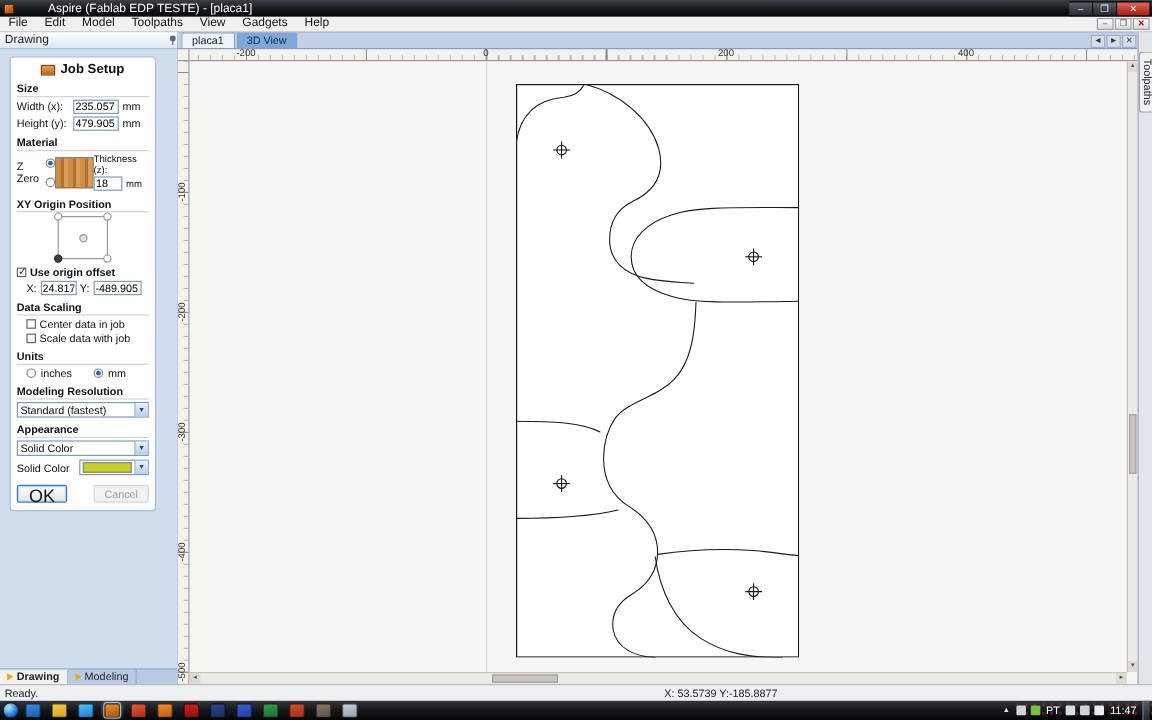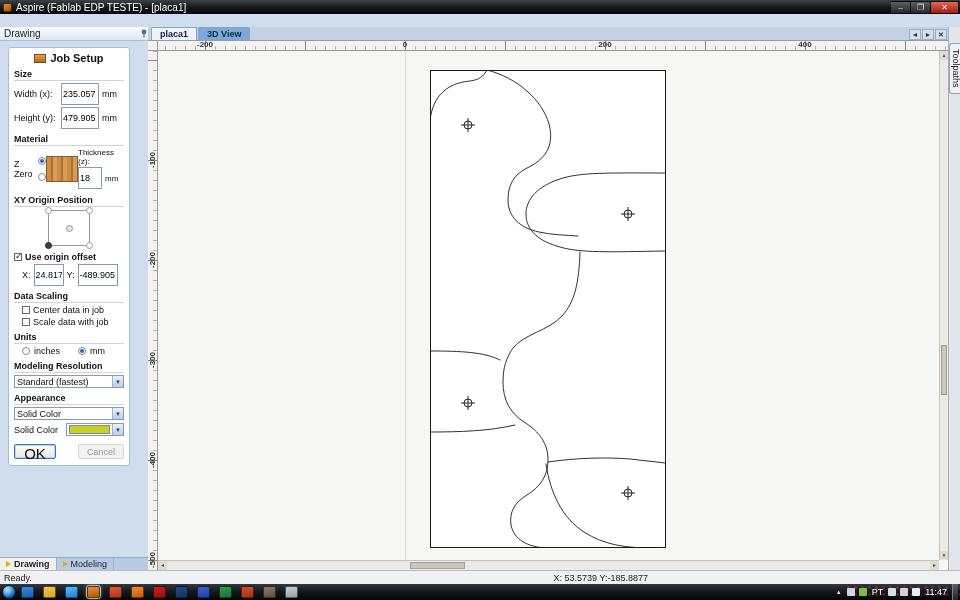--- a/index.html
+++ b/index.html
@@ -3,21 +3,21 @@
 <meta charset="utf-8">
 <style>
   * { margin:0; padding:0; box-sizing:border-box; }
   html,body { width:960px; height:600px; overflow:hidden; }
   body { font-family:"Liberation Sans", sans-serif; }
   .screen { position:relative; width:960px; height:600px; background:#cfdded; overflow:hidden; }
 
   
   .titlebar { position:absolute; top:0; left:0; right:0; height:14px;
     background:linear-gradient(#3d4248,#15171a 55%,#060708); color:#fff;
-    display:flex; align-items:center; font-size:10px; }
+    display:flex; align-items:center; font-size:10px;gap:24px; }
   .app-icon { width:9px; height:9px; margin:0 4px 0 3px; border-radius:2px;
     background:linear-gradient(145deg,#f09030,#a04a10); border:1px solid #502808; }
   .title-text { flex:1; white-space:nowrap; }
   .win-btns { display:flex; height:13px; margin-right:1px; }
   .win-btn { width:20px; text-align:center; font-size:8px; line-height:12px; color:#eee;
     background:linear-gradient(#5a5f66,#24272b); border:1px solid #0a0b0c; border-left:none; }
   .win-btn.close { width:28px; background:linear-gradient(#e2685a,#a01d12); }
 
   
   .menubar { position:absolute; top:14px; left:0; right:0; height:13px; background:#f0f0f0;
@@ -38,21 +38,21 @@
   .panel-header .spacer { flex:1; }
 
   .jobsetup { position:absolute; left:8px; top:20px; width:122px; background:#fff;
     border:1px solid #a8bdd4; border-radius:3px; padding:3px 5px 6px; font-size:9px; color:#111; }
   .js-title { display:flex; align-items:center; justify-content:center; gap:4px;
     font-size:11px; font-weight:bold; margin:1px 0 3px; }
   .js-icon { width:12px; height:9px; background:linear-gradient(#e8a050,#b06a20); border:1px solid #7a4a14; }
   .sec-label { font-weight:bold; font-size:9px; border-bottom:1px solid #cdd5df; margin:5px 0 2px; padding-bottom:1px; }
   .row { display:flex; align-items:center; gap:3px; margin:2px 0; }
   .lbl { width:44px; }
-  input.txt { height:12px; border:1px solid #7f9db9; font-size:9px; padding:10px 1px;
+  input.txt { height:12px; border:1px solid #7f9db9; font-size:9px; padding:0 1px;
     font-family:"Liberation Sans", sans-serif; }
   .w38 { width:38px; } .w30 { width:30px; } .w40 { width:40px; } .w24 { width:24px; }
 
   .mat-row { display:flex; align-items:center; gap:0; margin:2px 0; }
   .zz-lbl { width:24px; }
   .radio-col { display:flex; flex-direction:column; gap:8px; }
   .radio { width:8px; height:8px; border:1px solid #888; border-radius:50%; background:#fff; display:inline-block; }
   .radio.sel::after { content:''; display:block; width:4px; height:4px; border-radius:50%; background:#2a64c0; margin:1px; }
   .wood { width:32px; height:26px; border:1px solid #8a5a28;
     background:repeating-linear-gradient(90deg,#cd8d46 0 4px,#b0702f 4px 6px,#d89e58 6px 10px); }
@@ -90,21 +90,21 @@
 
   .panel-tabs { position:absolute; bottom:0; left:0; right:0; height:13px; display:flex;
     background:#b9cbe2; border-top:1px solid #98aac2; }
   .ptab { display:flex; align-items:center; gap:3px; padding:0 6px; font-size:9px;
     border-right:1px solid #9ab0c8; color:#223; }
   .ptab.active { background:#f2f1ec; font-weight:bold; }
   .tri { width:0; height:0; border-left:5px solid #e8a818; border-top:3px solid transparent;
     border-bottom:3px solid transparent; flex:none; }
 
   
-  .main { position:absolute; left:148px; top:0; right:12px; height:543px; background:#8b5cf6;font-weight:bold; }
+  .main { position:absolute; left:148px; top:0; right:12px; height:543px; background:#8b5cf6; }
   .doc-tabs { height:14px; display:flex; align-items:flex-end; padding-left:3px;
     background:#c2d2e4; border-bottom:1px solid #8aa0ba; }
   .dtab { height:13px; line-height:12px; padding:0 8px; font-size:9px; margin-right:1px;
     border:1px solid #88a4c4; border-bottom:none; border-radius:2px 2px 0 0; }
   .dtab.active { background:#eef3fa; color:#102040; }
   .dtab.inactive { background:#7fa8d8; color:#0d2a50; }
   .tab-nav { margin-left:auto; display:flex; gap:1px; padding-right:1px; }
   .tab-nav span { width:12px; height:11px; font-size:7px; line-height:10px; text-align:center;
     background:#d4dfec; border:1px solid #9ab0c8; color:#334; }
 
@@ -181,20 +181,34 @@
   <div class="titlebar">
     <div class="app-icon"></div>
     <div class="title-text">Aspire (Fablab EDP TESTE) - [placa1]</div>
     <div class="win-btns">
       <div class="win-btn">–</div>
       <div class="win-btn">❐</div>
       <div class="win-btn close">✕</div>
     </div>
   </div>
 
+  <div class="menubar">
+    <span class="menu-item">File</span>
+    <span class="menu-item">Edit</span>
+    <span class="menu-item">Model</span>
+    <span class="menu-item">Toolpaths</span>
+    <span class="menu-item">View</span>
+    <span class="menu-item">Gadgets</span>
+    <span class="menu-item">Help</span>
+    <div class="child-btns">
+      <div class="child-btn">–</div>
+      <div class="child-btn">❐</div>
+      <div class="child-btn close">✕</div>
+    </div>
+  </div>
 
   <div class="body">
 
     <div class="left-panel">
       <div class="panel-header">
         <span>Drawing</span>
         <span class="spacer"></span>
         <svg width="8" height="9">
           <circle cx="4" cy="3" r="2.4" fill="#5a6a80"></circle>
           <rect x="3.5" y="5" width="1" height="3.6" fill="#5a6a80"></rect>

